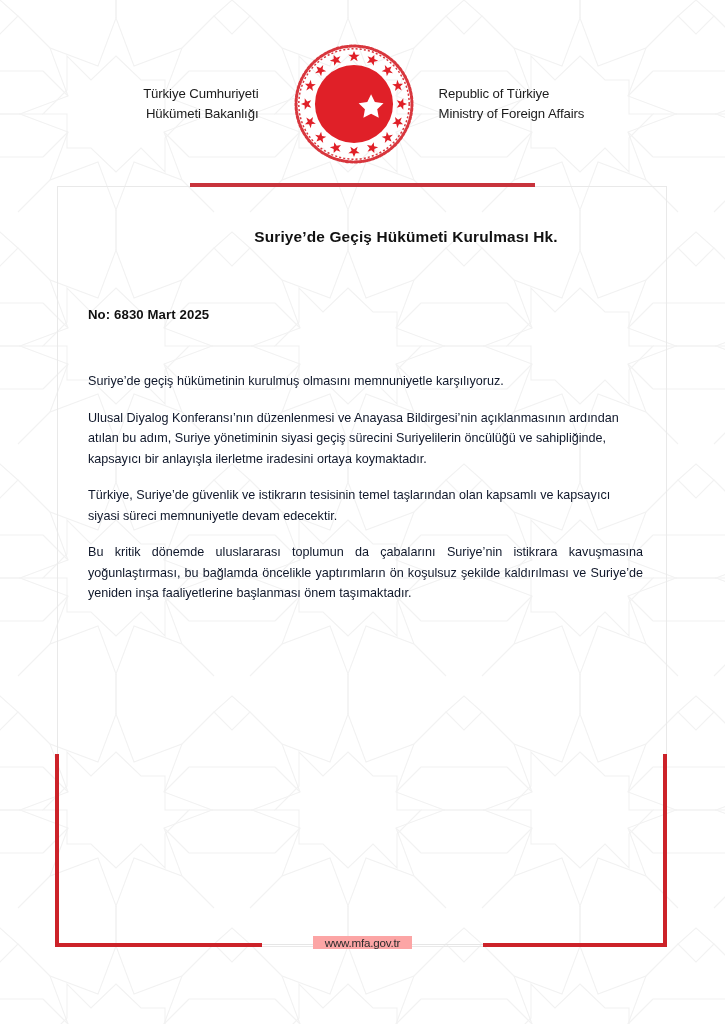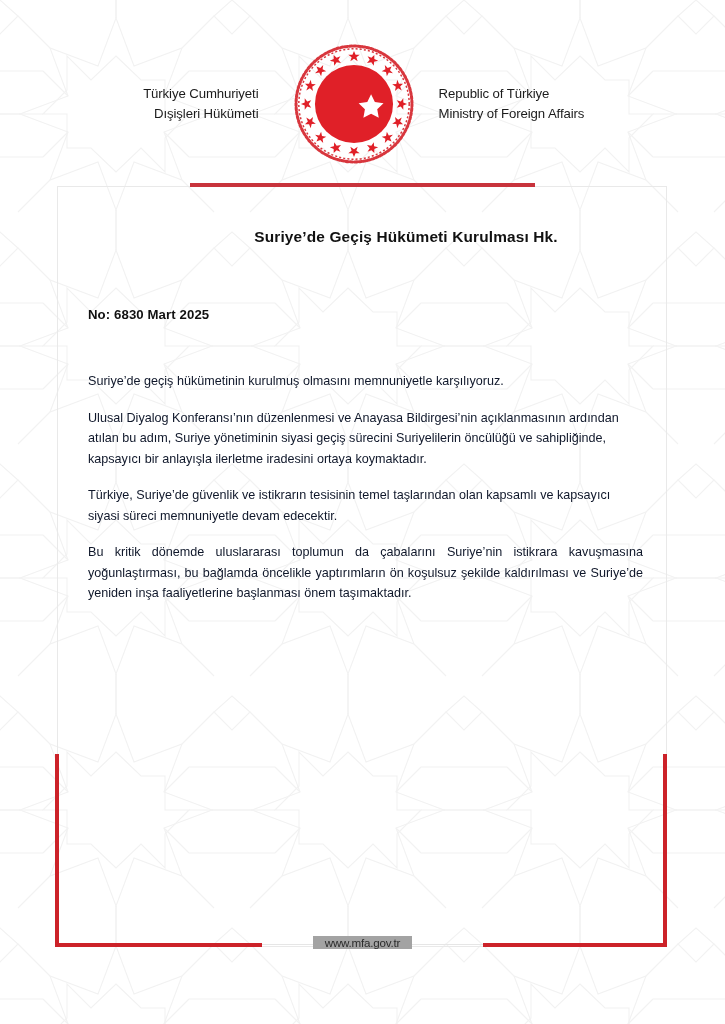--- a/index.html
+++ b/index.html
@@ -200,21 +200,21 @@
     position: absolute;
     left: 0;
     top: 936px;
     width: 725px;
     text-align: center;
     font-size: 11.6px;
     color: #2b2b2b;
     letter-spacing: -0.2px;
   }
   .footer-url span {
-    background: #a3a3a3;
+    background: #fca5a5;
     padding: 0 12px;
   }
 </style>
 </head>
 <body>
 
 <svg id="watermark" viewBox="0 0 725 1024" preserveAspectRatio="none" aria-hidden="true">
   <defs>
     <pattern id="girih" x="0" y="0" width="232" height="232" patternUnits="userSpaceOnUse">
       <g fill="none" stroke="#ededed" stroke-width="1.1">
@@ -240,21 +240,21 @@
   <rect x="0" y="0" width="725" height="1024" fill="#ffffff"></rect>
   <rect x="0" y="0" width="725" height="1024" fill="url(#girih)" opacity="0.75"></rect>
 </svg>
 
 <div class="page">
 
   <div class="header">
 
     <div class="header-text tr">
       <div>Türkiye Cumhuriyeti</div>
-      <div>Dışişleri Hükümeti</div>
+      <div>Hükümeti Bakanlığı</div>
     </div>
 
     <svg class="emblem" viewBox="0 0 200 200" aria-hidden="true">
 
       <circle cx="100" cy="100" r="95" fill="none" stroke="#d8363d" stroke-width="5" stroke-dasharray="4 3.2" stroke-linecap="round"></circle>
       <circle cx="100" cy="100" r="90.5" fill="none" stroke="#d8363d" stroke-width="2.4" stroke-dasharray="3.4 3.4"></circle>
 
       <g fill="#e02028">
         <g transform="translate(100,22)">
             <polygon points="0,-9 2.6,-2.8 9.4,-2.8 3.9,1.3 6,7.8 0,3.8 -6,7.8 -3.9,1.3 -9.4,-2.8 -2.6,-2.8"></polygon>

